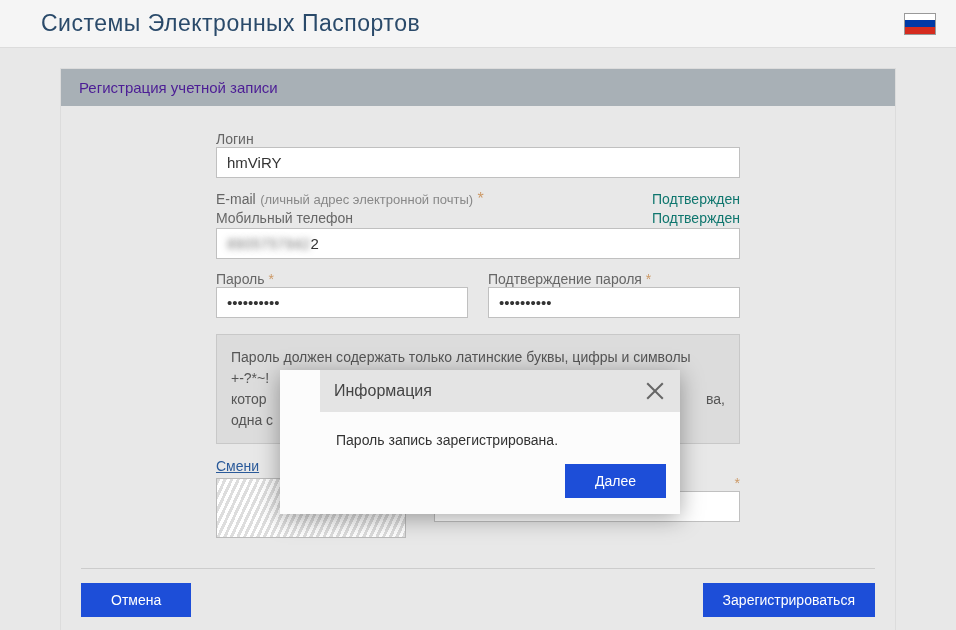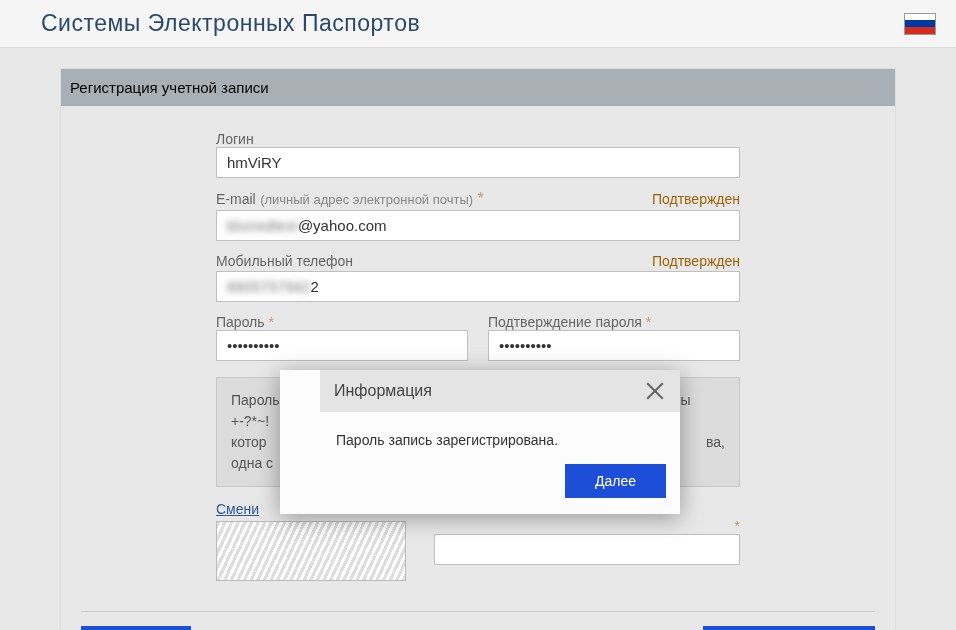--- a/index.html
+++ b/index.html
@@ -40,22 +40,22 @@
 
 .content {
   padding: 20px 60px 0 60px;
 }
 .panel {
   background: #e8e8e8;
   border: 1px solid #dcdcdc;
 }
 .panel-header {
   background: #a8b0b6;
-  color: #000000;
-  padding: 10px 9px;
+  color: #4c1d95;
+  padding: 10px 18px;
   font-size: 15px;
 }
 .form-area {
   padding: 25px 155px 10px 155px;
 }
 .label-row {
   display: flex;
   justify-content: space-between;
   align-items: baseline;
   margin-bottom: 2px;
@@ -63,21 +63,21 @@
 .field-label {
   color: #666;
   font-size: 14px;
 }
 .field-sub {
   color: #888;
   font-size: 13px;
 }
 .asterisk { color: #c96; }
 .confirmed {
-  color: #a16207;
+  color: #0f766e;
   font-size: 14px;
 }
 .text-input {
   width: 100%;
   border: 1px solid #c0c0c0;
   background: #fff;
   padding: 6px 10px;
   font-size: 15px;
   color: #333;
   margin-bottom: 12px;
@@ -211,23 +211,20 @@
       <input class="text-input" value="hmViRY" style="">
 
       <div class="label-row">
         <div>
           <span class="field-label">E-mail</span>
           <span class="field-sub">(личный адрес электронной почты)</span>
           <span class="asterisk"> *</span>
         </div>
         <span class="confirmed">Подтвержден</span>
       </div>
-      <div class="text-input" style="padding:6px 10px;">
-        <span class="blur">blurredtext</span><span>@yahoo.com</span>
-      </div>
 
       <div class="label-row">
         <span class="field-label">Мобильный телефон</span>
         <span class="confirmed">Подтвержден</span>
       </div>
       <div class="text-input" style="padding:6px 10px;">
         <span class="blur">8905757942</span><span>2</span>
       </div>
 
       <div class="two-col">

